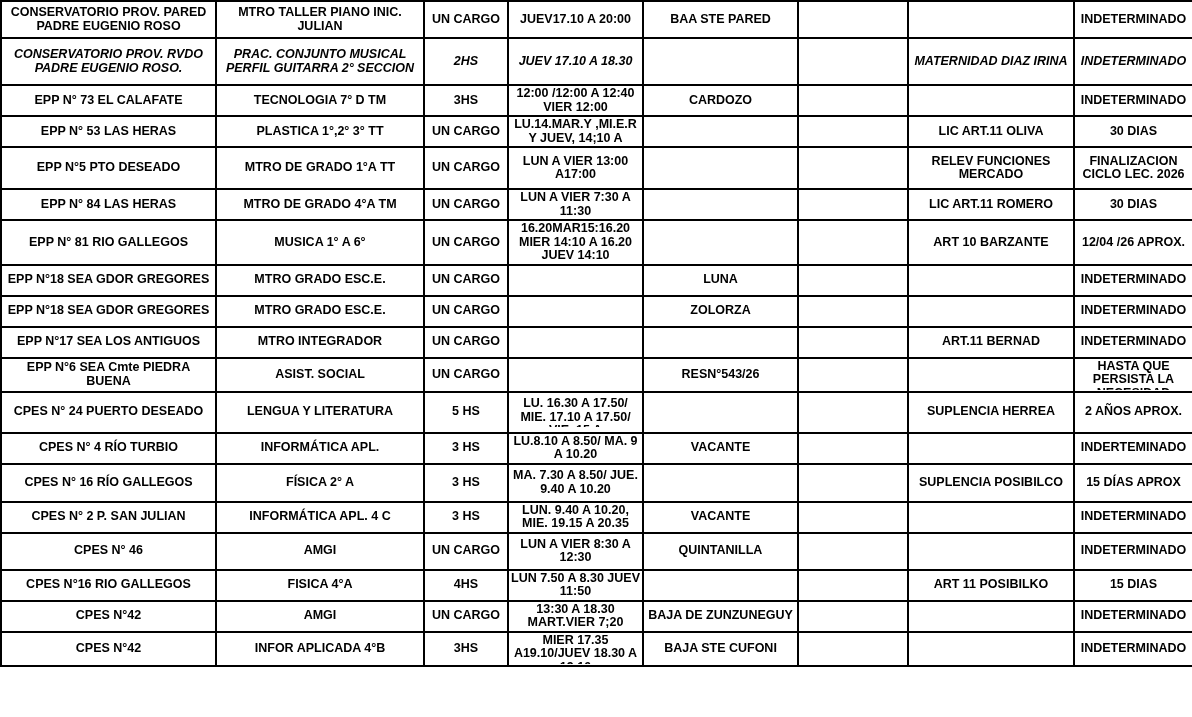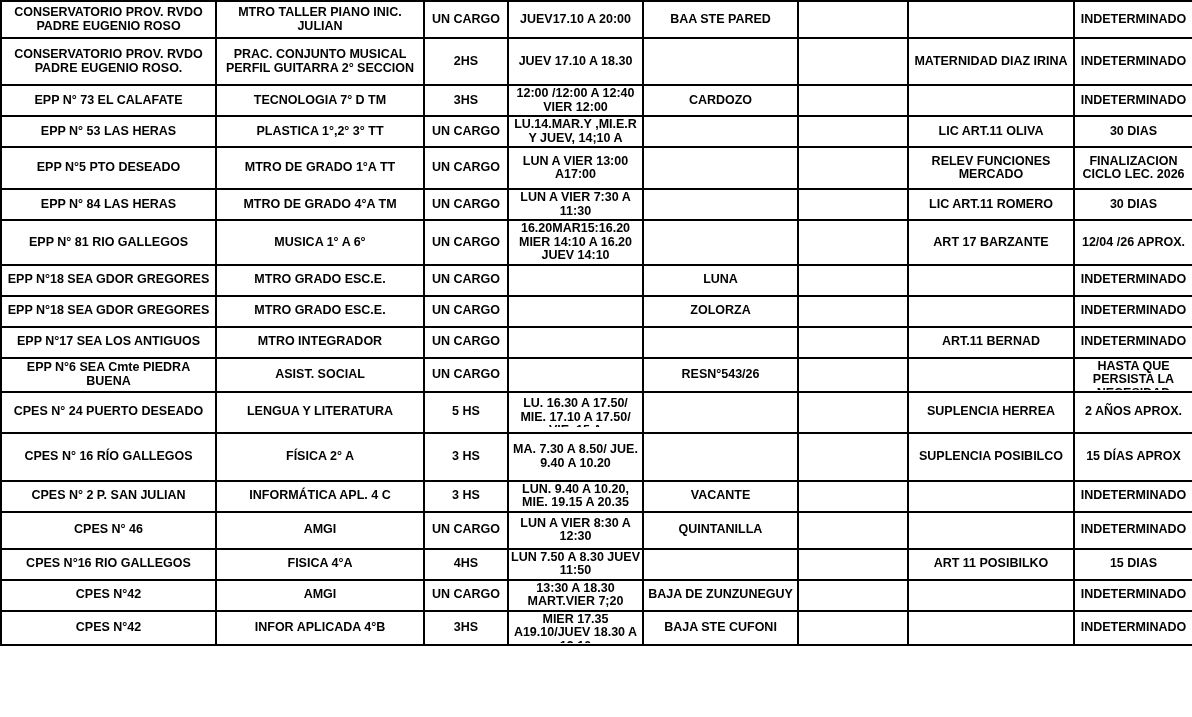--- a/index.html
+++ b/index.html
@@ -55,34 +55,34 @@
       <col class="c3">
     <col class="c4">
       <col class="c5">
       <col class="c6">
       <col class="c7">
   </colgroup>
   <tbody>
 
     <tr style="height:37px;">
       <td>
-          <span class="clip3">CONSERVATORIO PROV. RVDO PADRE EUGENIO ROSO</span>
+          <span class="clip3">CONSERVATORIO PROV. PARED PADRE EUGENIO ROSO</span>
         </td>
       <td>MTRO TALLER PIANO INIC. JULIAN</td>
       <td>UN CARGO</td>
       <td>
           <span class="clip">JUEV17.10 A 20:00</span>
         </td>
       <td>BAA STE PARED</td>
       <td class="col-obs"></td>
       <td></td>
       <td>INDETERMINADO</td>
     </tr>
 
-    <tr style="height:47px;">
+    <tr style="height:47px;font-style:italic;">
       <td>CONSERVATORIO PROV. RVDO PADRE EUGENIO ROSO.</td>
       <td>PRAC. CONJUNTO MUSICAL PERFIL GUITARRA 2° SECCION</td>
       <td>2HS</td>
       <td>JUEV 17.10 A 18.30</td>
       <td></td>
       <td class="col-obs"></td>
       <td>MATERNIDAD DIAZ IRINA</td>
       <td>INDETERMINADO</td>
     </tr>
 
@@ -134,21 +134,21 @@
       <td>30 DIAS</td>
     </tr>
 
     <tr style="height:42px;">
       <td>EPP N° 81 RIO GALLEGOS</td>
       <td>MUSICA 1° A 6°</td>
       <td>UN CARGO</td>
       <td>16.20MAR15:16.20 MIER 14:10 A 16.20 JUEV 14:10</td>
       <td></td>
       <td class="col-obs"></td>
-      <td>ART 17 BARZANTE</td>
+      <td>ART 10 BARZANTE</td>
       <td>12/04 /26 APROX.</td>
     </tr>
 
     <tr style="height:31px;">
       <td>EPP N°18 SEA  GDOR GREGORES</td>
       <td>MTRO GRADO ESC.E.</td>
       <td>UN CARGO</td>
       <td></td>
       <td>LUNA</td>
       <td class="col-obs"></td>
@@ -197,22 +197,32 @@
       <td>5 HS</td>
       <td>
           <span class="clip">LU. 16.30 A 17.50/ MIE. 17.10 A 17.50/ VIE. 15 A</span>
         </td>
       <td></td>
       <td class="col-obs"></td>
       <td>SUPLENCIA HERREA</td>
       <td>2 AÑOS APROX.</td>
     </tr>
 
-
-    <tr style="height:48px;">
+    <tr style="height:31px;">
+      <td>CPES N° 4 RÍO TURBIO</td>
+      <td>INFORMÁTICA APL.</td>
+      <td>3 HS</td>
+      <td>LU.8.10 A 8.50/ MA. 9 A 10.20</td>
+      <td>VACANTE</td>
+      <td class="col-obs"></td>
+      <td></td>
+      <td>INDERTEMINADO</td>
+    </tr>
+
+    <tr style="height:38px;">
       <td>CPES N° 16 RÍO GALLEGOS</td>
       <td>FÍSICA 2° A</td>
       <td>3 HS</td>
       <td>
           <span class="clip">MA. 7.30 A 8.50/ JUE. 9.40 A 10.20</span>
         </td>
       <td></td>
       <td class="col-obs"></td>
       <td>SUPLENCIA POSIBILCO</td>
       <td>15 DÍAS APROX</td>

